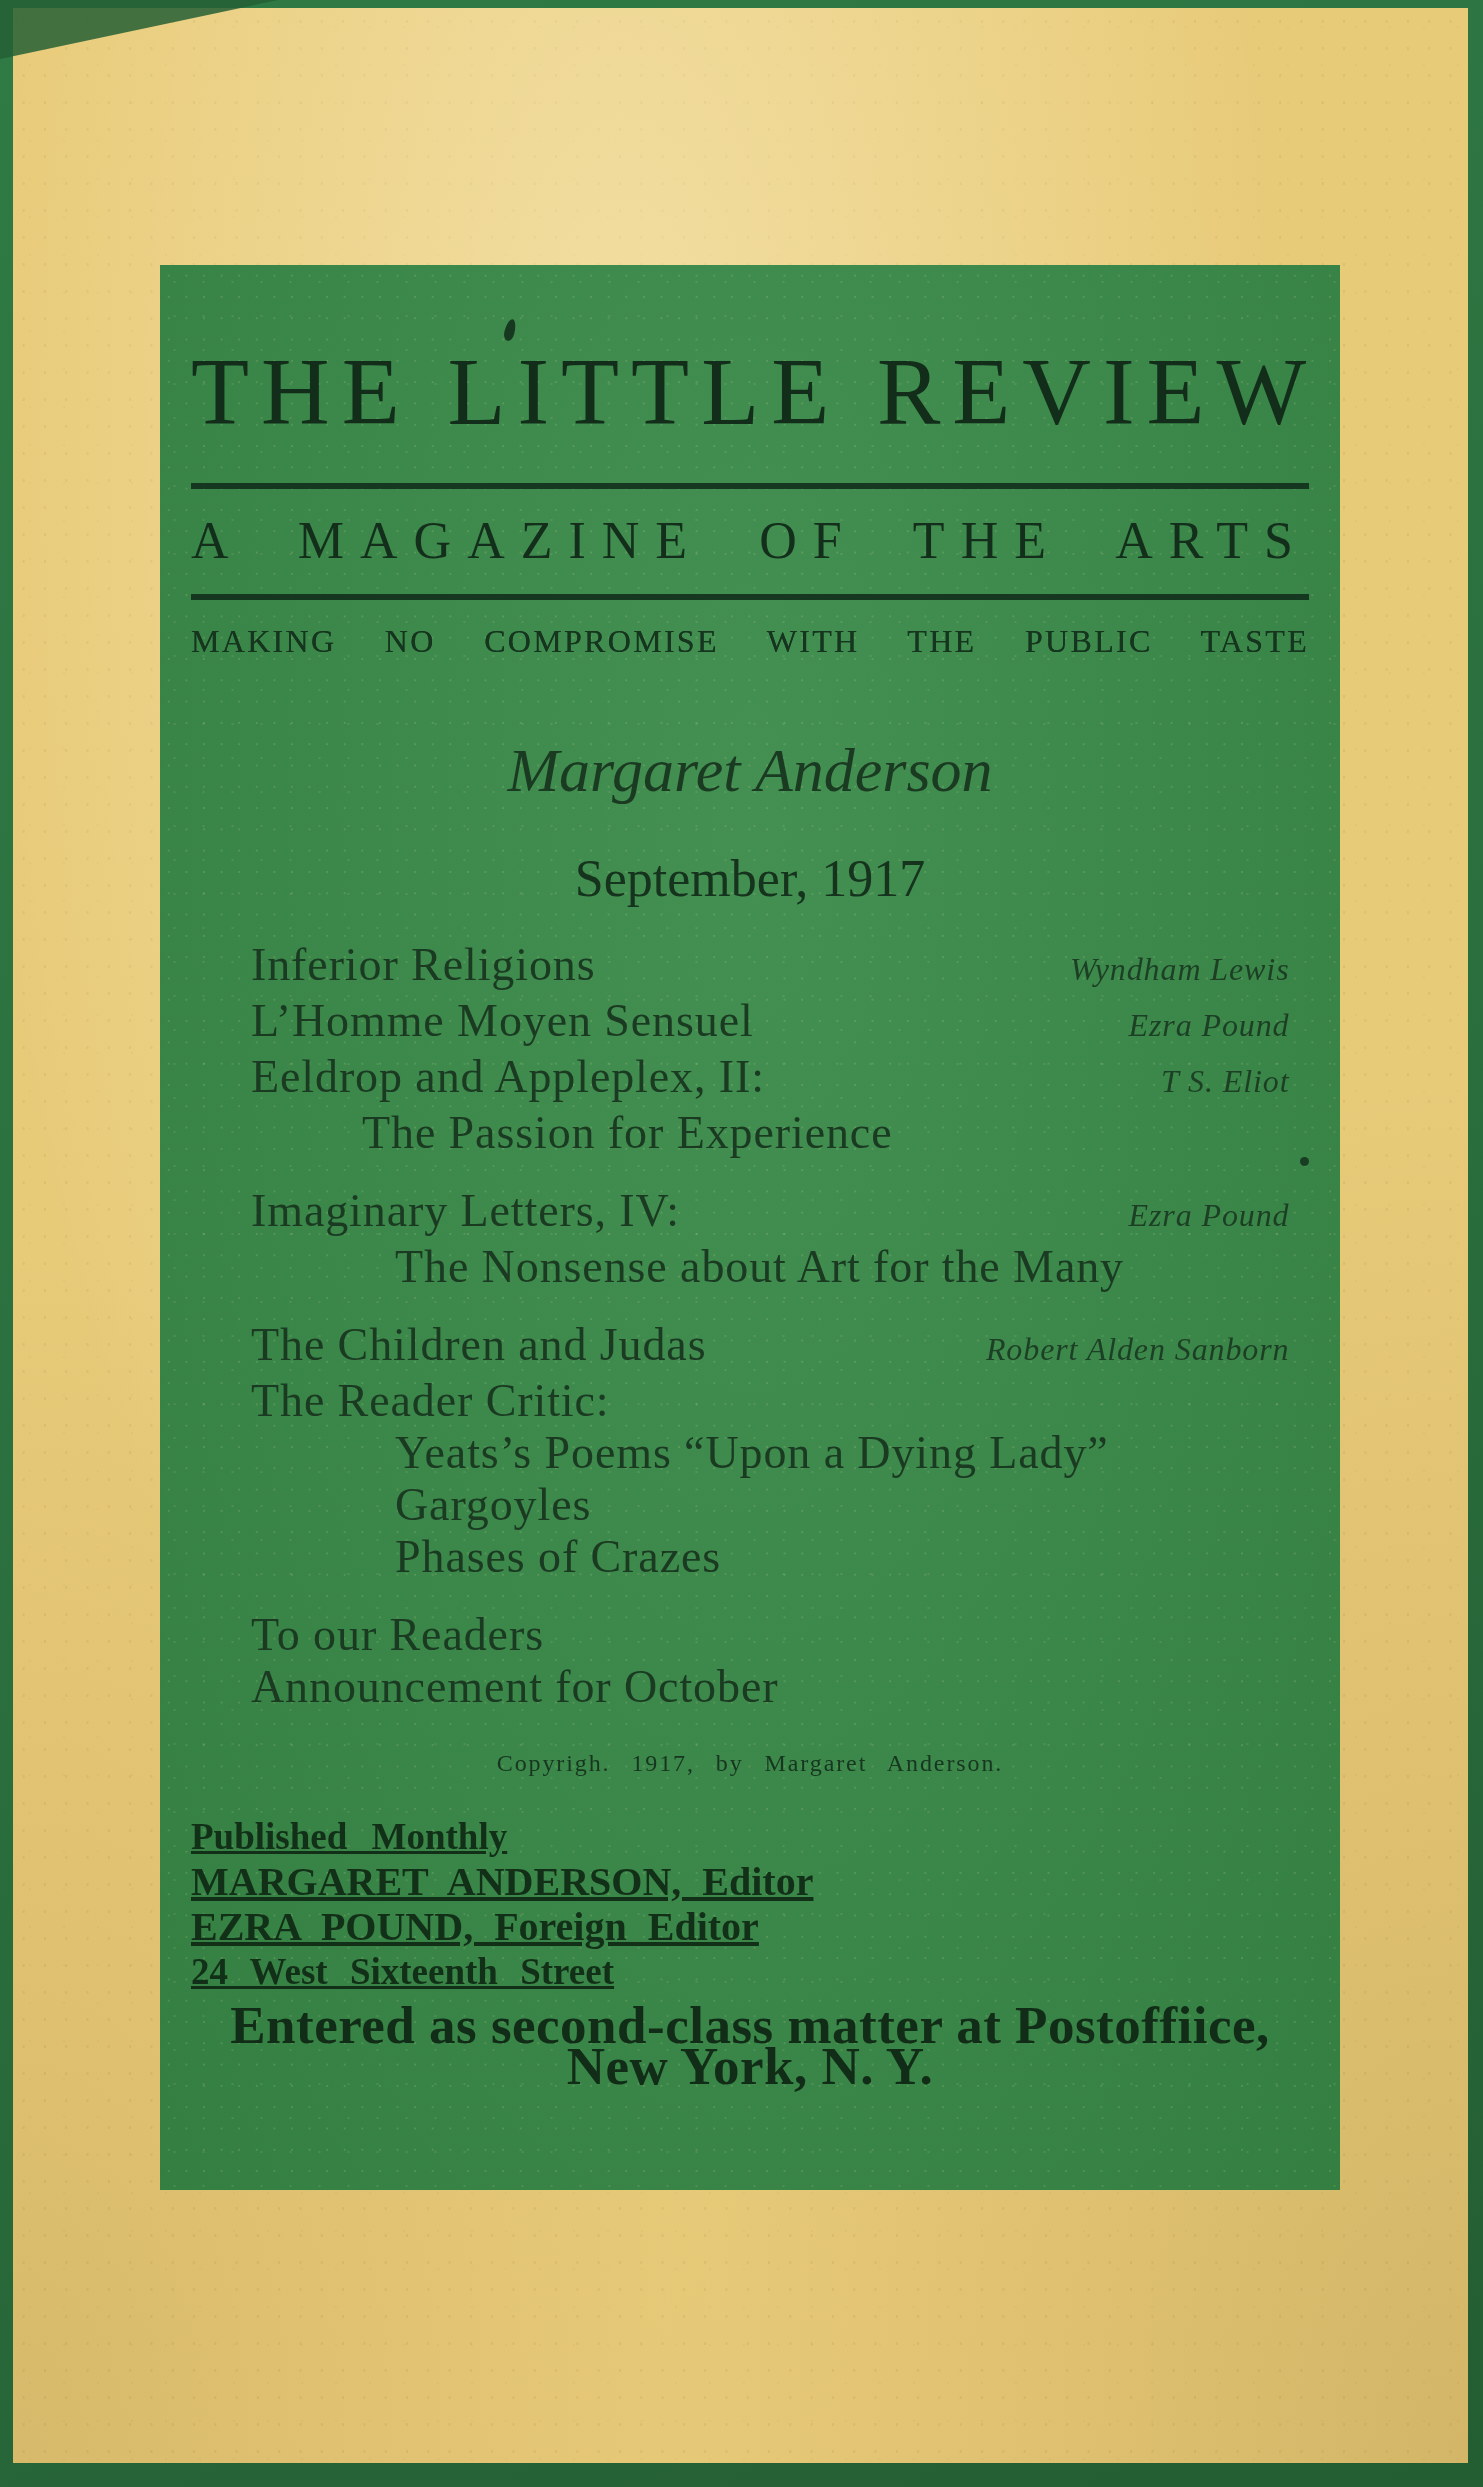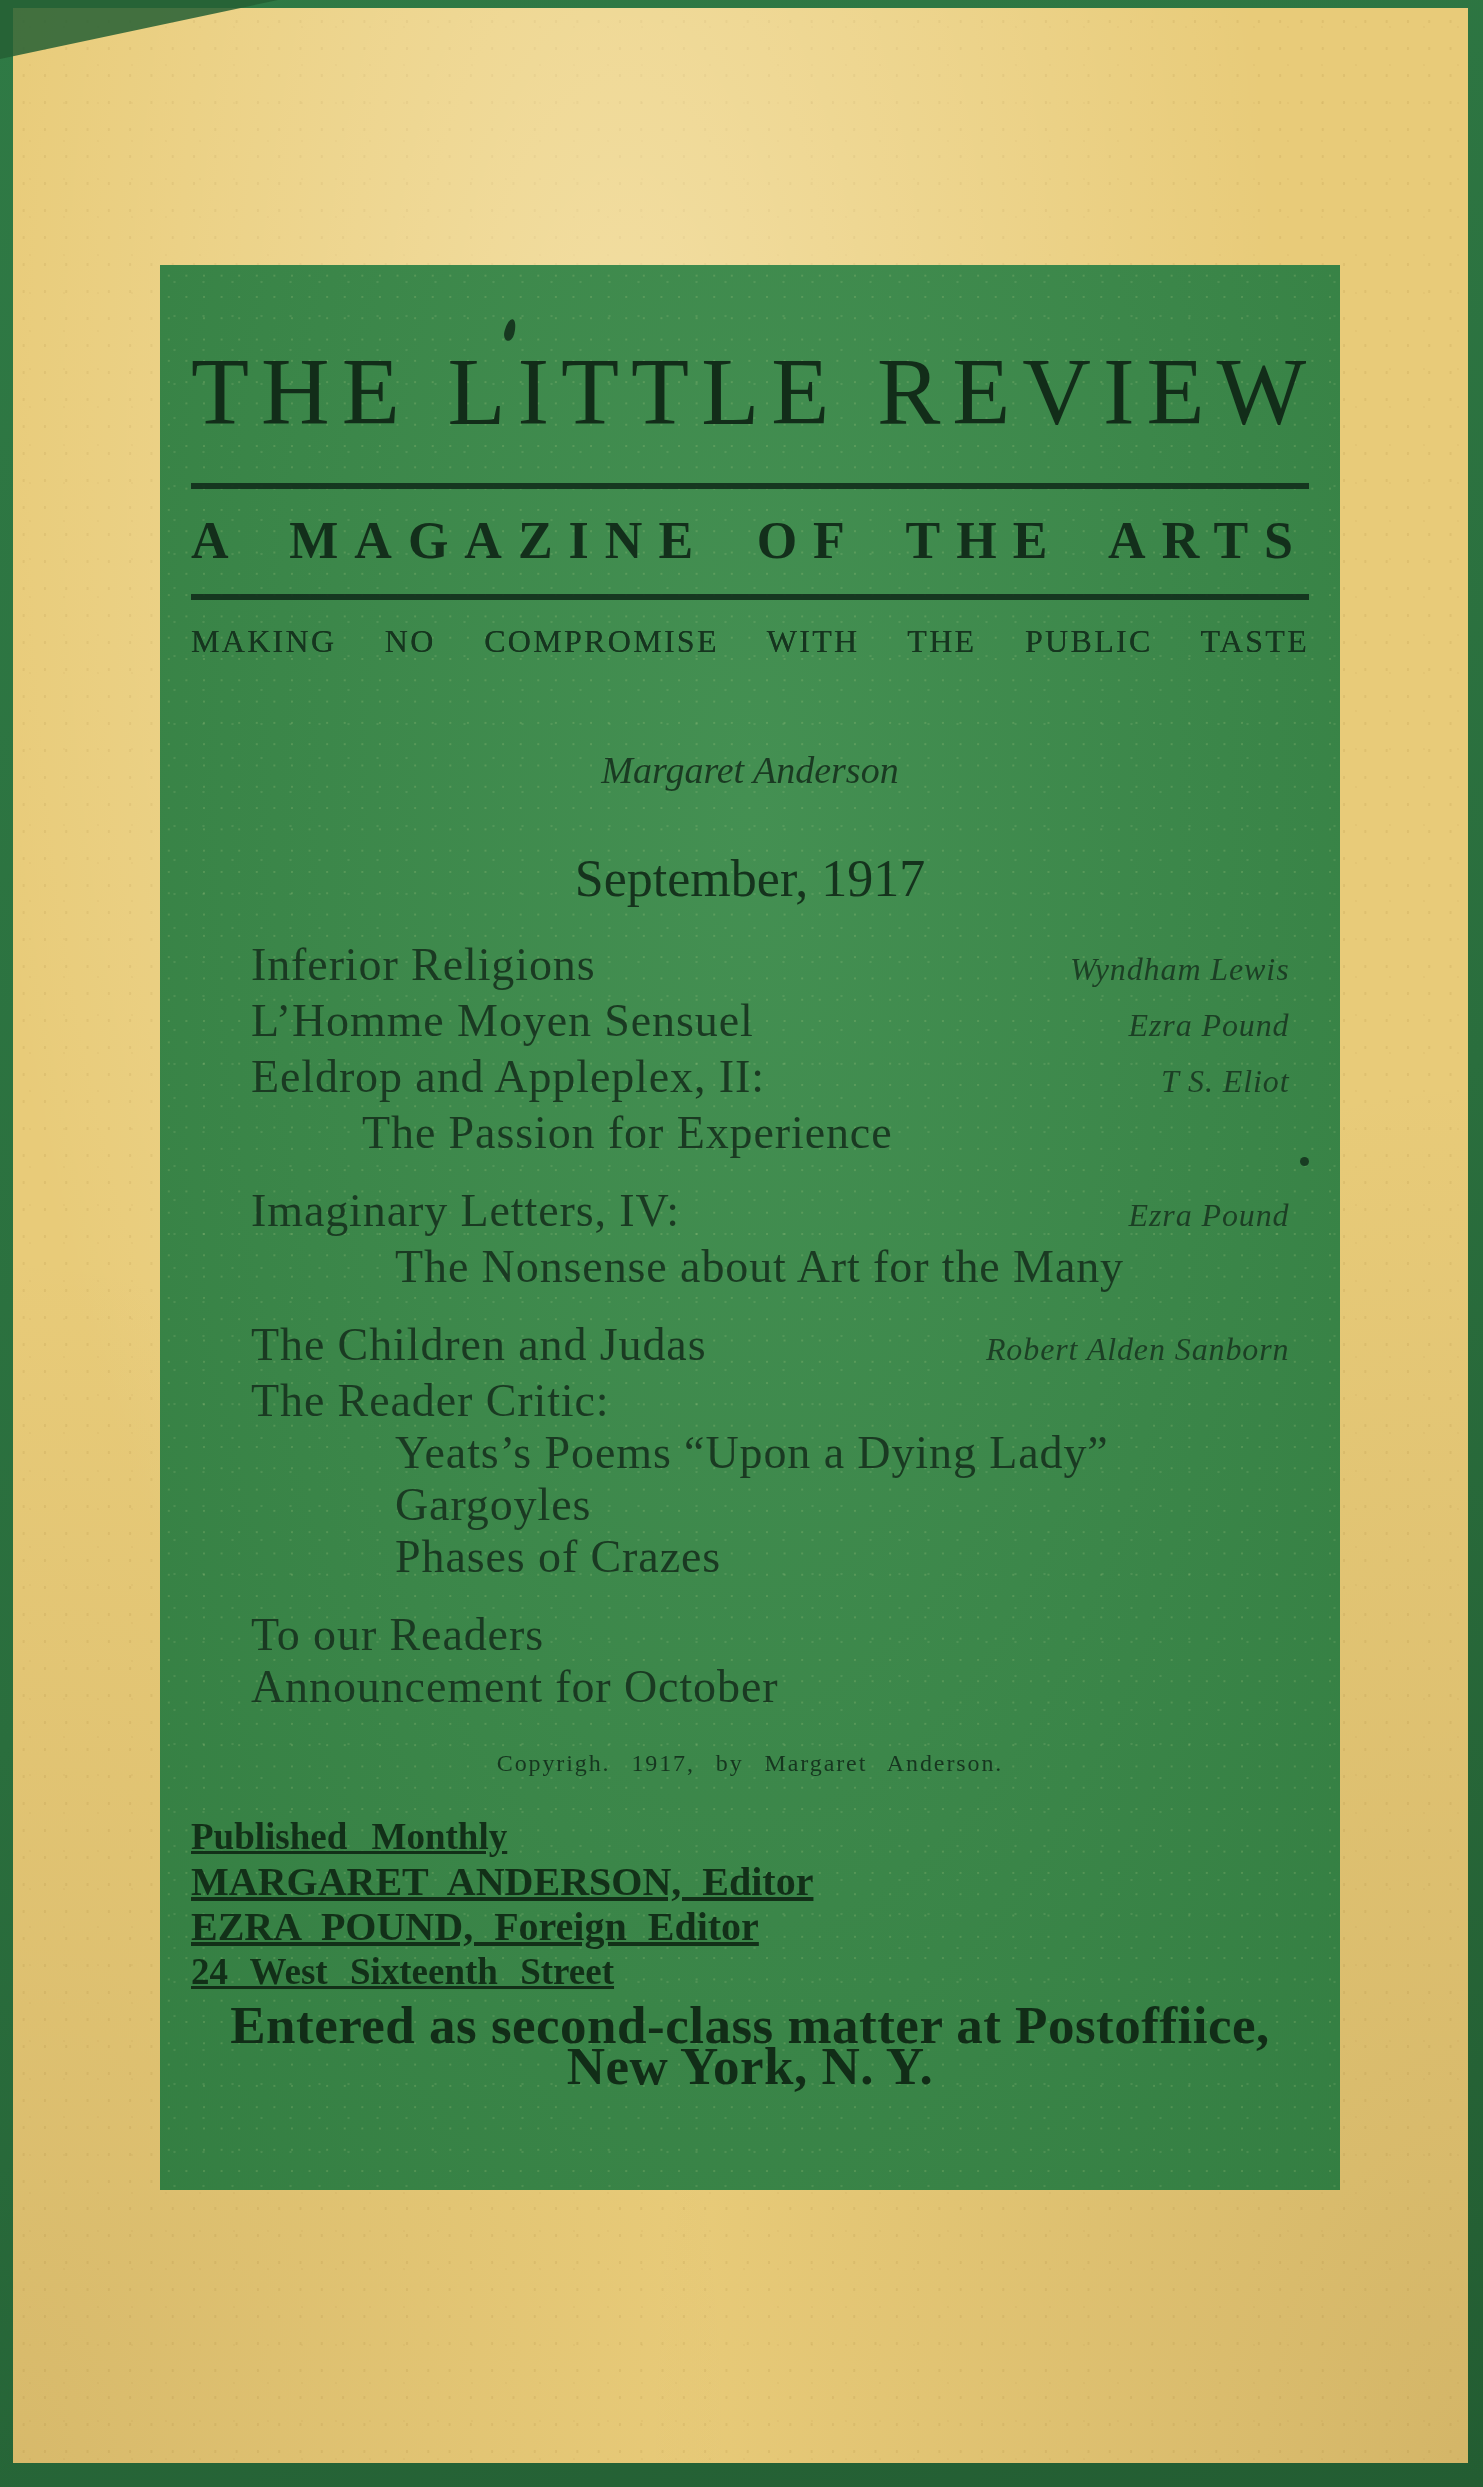--- a/index.html
+++ b/index.html
@@ -57,30 +57,29 @@
     color:#122d19;
   }
   .rule{height:5.6px;background:#12301c;opacity:.92;}
   .rule.r1{margin-top:43px;}
   .rule.r2{margin-top:24px;}
   .subtitle{
     margin-top:22px;font-size:52px;line-height:1.15;
     letter-spacing:16px;
     text-align:justify;text-align-last:justify;
     color:#132f1b;
-    font-weight:bold;
   }
   .tagline{
     margin-top:22px;font-size:32px;line-height:1.2;
     letter-spacing:2.3px;
     text-align:justify;text-align-last:justify;
     text-shadow:0 0 0.6px currentColor;
     color:#16351f;
   }
-  .publisher{margin-top:82px;text-align:center;font-style:italic;font-size:38px;line-height:57px;color:var(--ink-soft);}
+  .publisher{margin-top:82px;text-align:center;font-style:italic;font-size:62px;line-height:57px;color:var(--ink-soft);}
   .issue-date{margin-top:51px;text-align:center;font-size:52px;line-height:57px;color:#15331d;}
   .toc{margin:32px 19.5px 0 60px;font-size:46px;color:var(--ink-soft);}
   .toc-row{display:flex;justify-content:space-between;align-items:baseline;line-height:52px;}
   .toc-row.gap{margin-top:26px;}
   .toc-row.in1 .toc-title{padding-left:111px;}
   .toc-row.in2 .toc-title{padding-left:144px;}
   .toc-title{letter-spacing:0.9px;white-space:nowrap;}
   .toc-author{font-style:italic;font-size:32px;letter-spacing:0.9px;white-space:nowrap;opacity:.92;}
   .copyright{margin-top:37px;text-align:center;font-size:24px;letter-spacing:1.9px;word-spacing:13px;color:#16361f;}
   .imprint{margin-top:37px;text-align:left;font-weight:bold;color:#123018;text-decoration:underline;}

